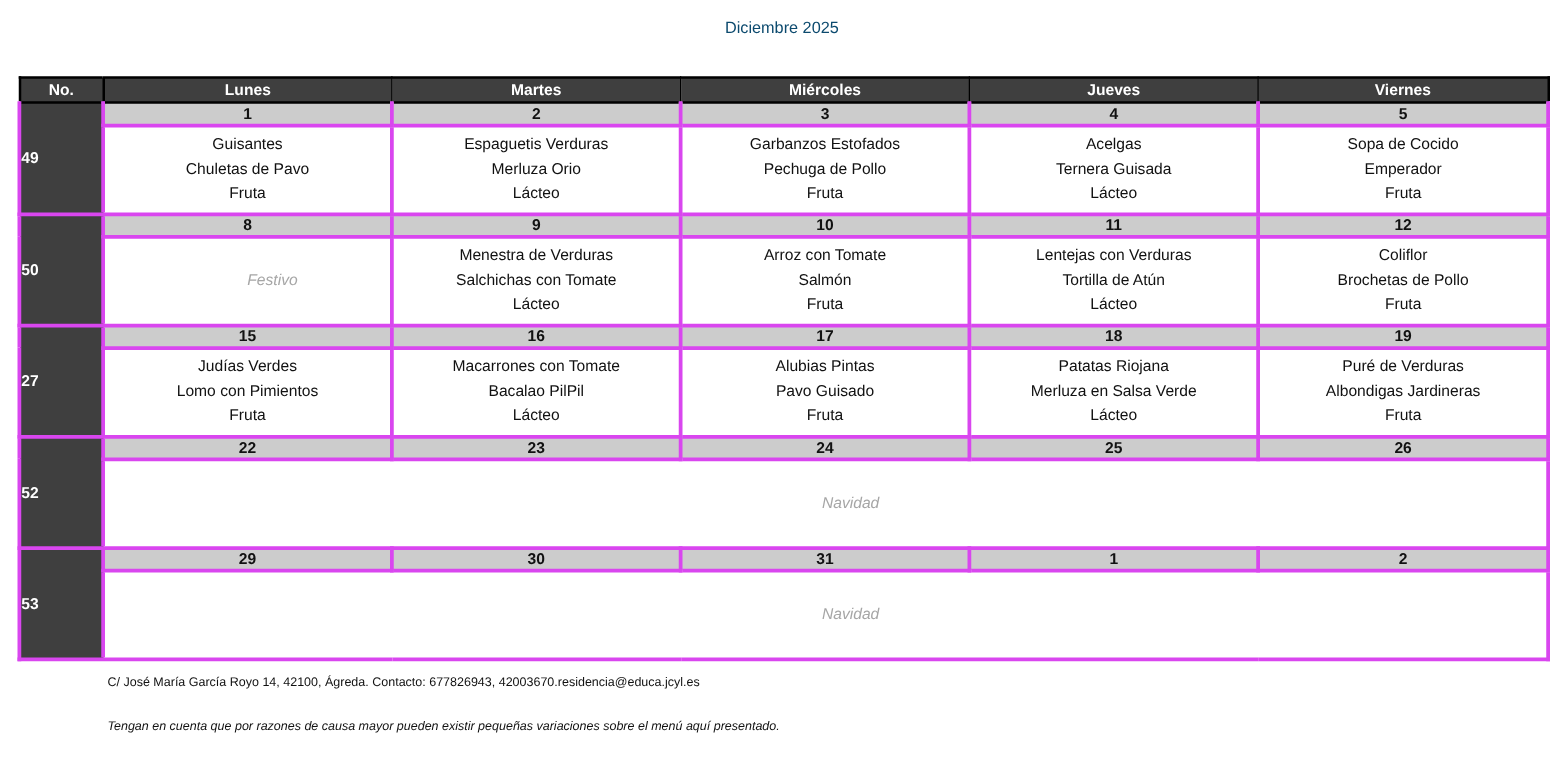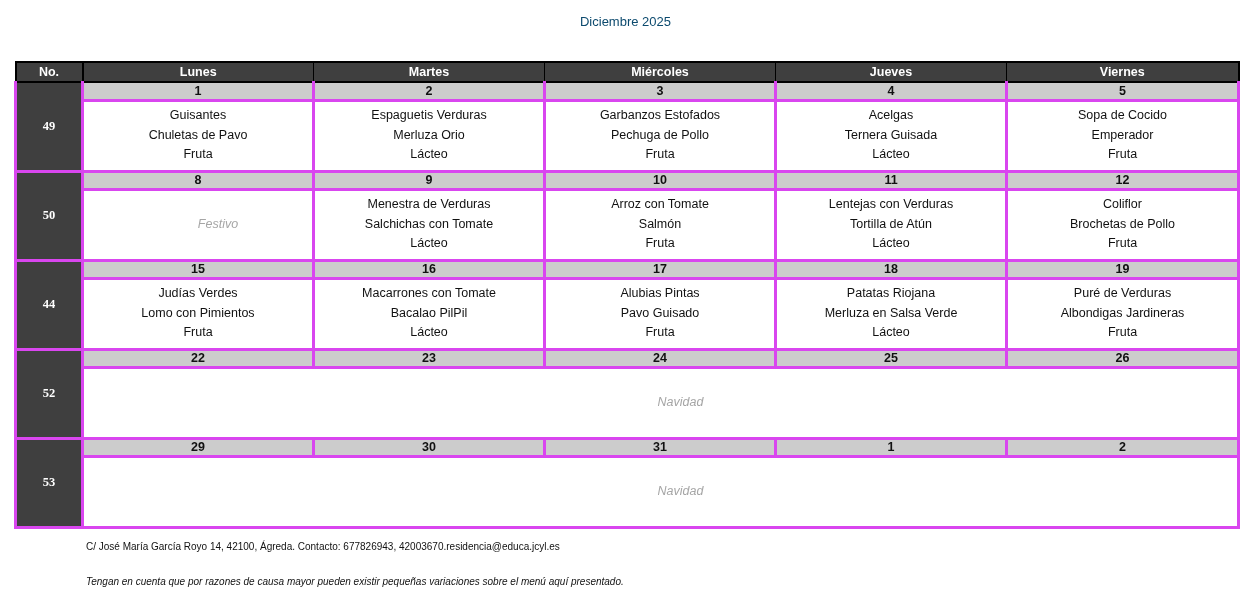--- a/index.html
+++ b/index.html
@@ -46,25 +46,24 @@
   }
   .menu-table td {
     border: 3px solid #d946ef;
     padding: 0;
   }
   .menu-table td.weeknum {
     background: #3f3f3f;
     color: #ffffff;
     font-weight: bold;
     font-size: 12.5px;
-    text-align: center;
+    text-align: left;
     vertical-align: middle;
     border-top: 2px solid #000000;
     border-right: 2px solid #000000;
-    font-family: Liberation Serif, serif;
   }
   .menu-table th.col-no { border-right: 2px solid #000000; }
   .menu-table tr.day-row { height: 18px; }
   .menu-table tr.day-row td.day {
     background: #cccccc;
     color: #111111;
     font-weight: bold;
     font-size: 12.5px;
     text-align: center;
     vertical-align: middle;
@@ -189,21 +188,21 @@
           <div>Lácteo</div>
         </td>
         <td class="menu">
           <div>Coliflor</div>
           <div>Brochetas de Pollo</div>
           <div>Fruta</div>
         </td>
       </tr>
 
       <tr class="day-row">
-        <td class="weeknum" rowspan="2">44</td>
+        <td class="weeknum" rowspan="2">27</td>
         <td class="day">15</td>
         <td class="day">16</td>
         <td class="day">17</td>
         <td class="day">18</td>
         <td class="day">19</td>
       </tr>
       <tr class="menu-row">
         <td class="menu">
           <div>Judías Verdes</div>
           <div>Lomo con Pimientos</div>

